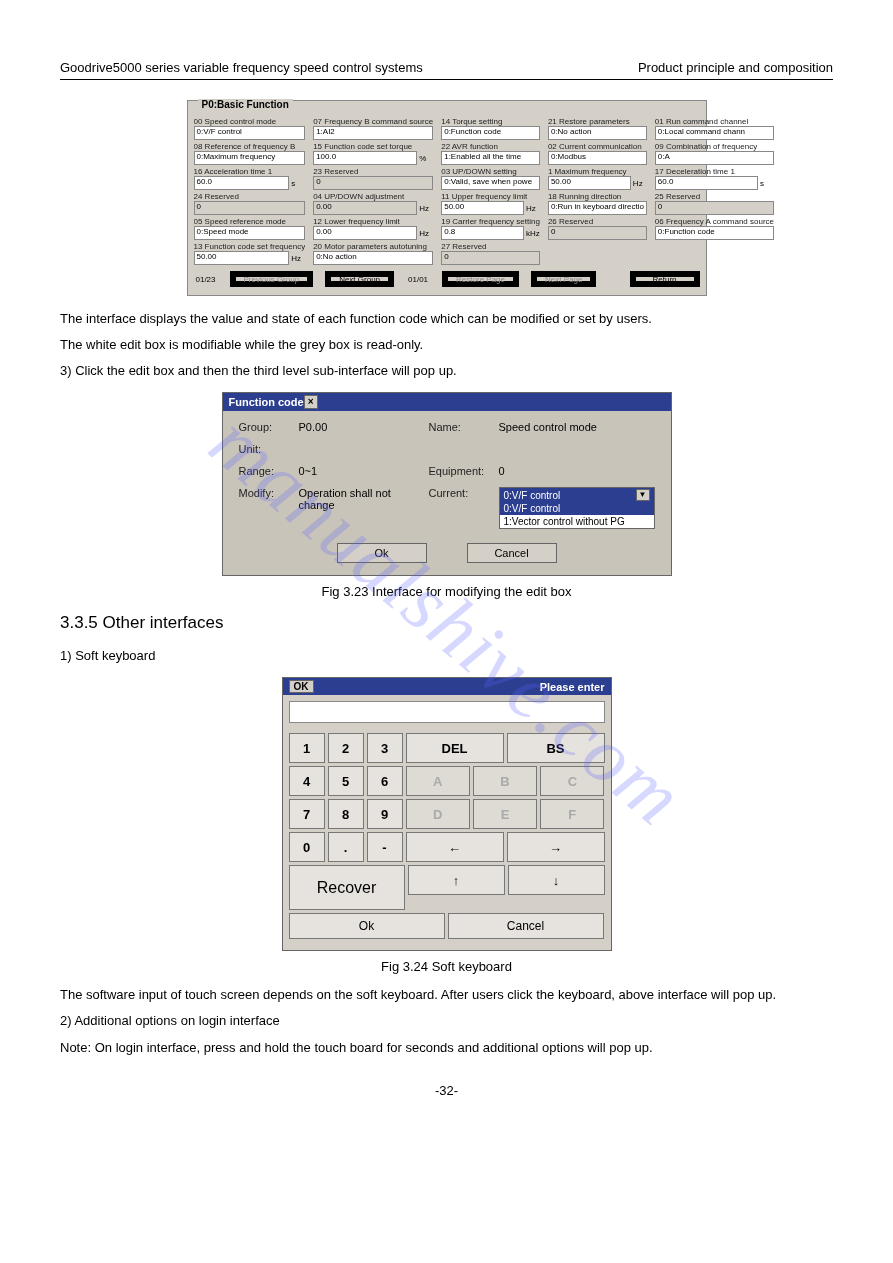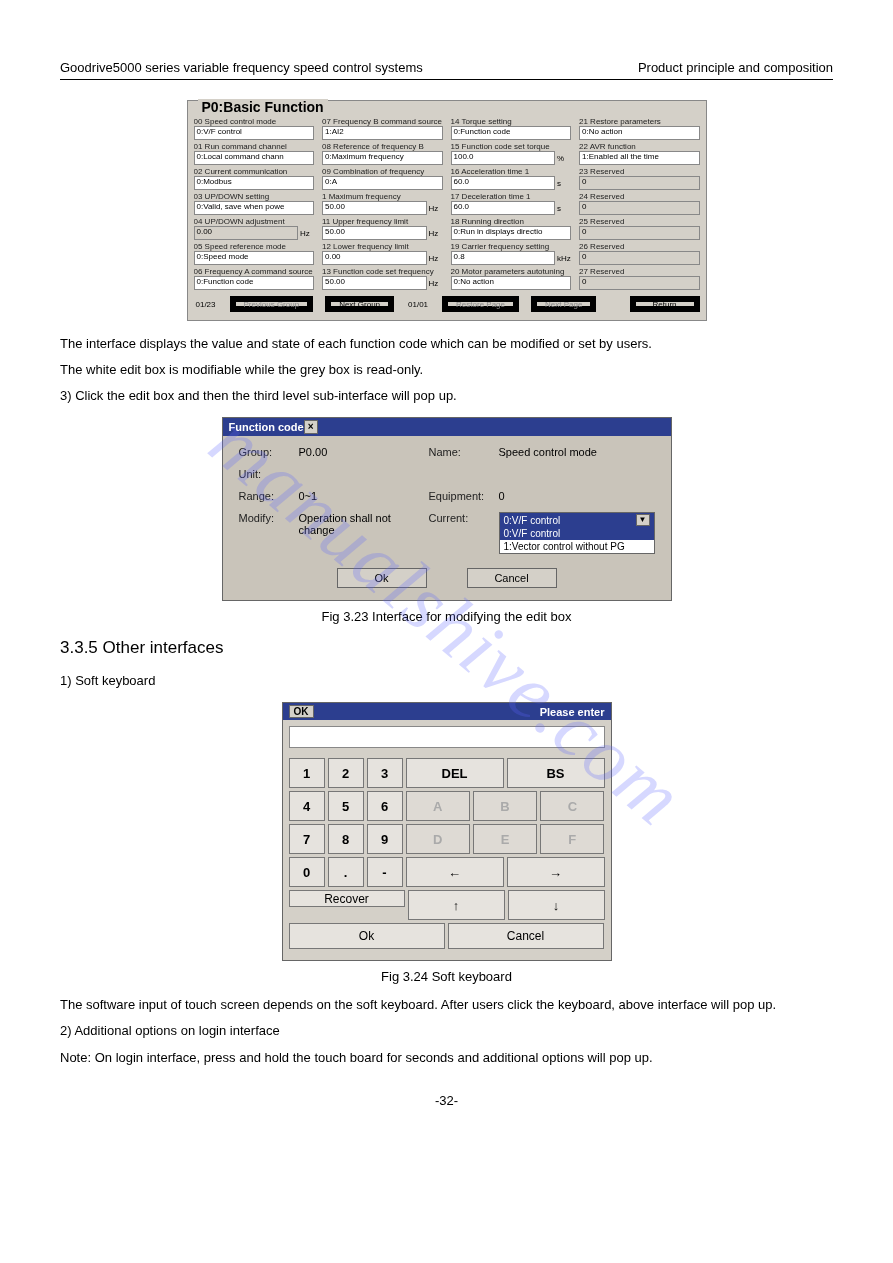--- a/index.html
+++ b/index.html
@@ -31,26 +31,26 @@
     background: #d4d0c8;
     padding: 4px 6px 8px 6px;
     position: relative;
   }
   .fieldset-label {
     position: absolute;
     top: -2px;
     left: 10px;
     background: #d4d0c8;
     padding: 0 4px;
-    font-size: 14px;
+    font-size: 10px;
     font-weight: bold;
   }
   .param-grid {
     display: grid;
-    grid-template-columns: repeat(4, 1fr);
+    grid-template-columns: repeat(5, 1fr);
     gap: 2px 8px;
     margin-top: 12px;
   }
   .param-cell {}
   .plabel {
     font-size: 8px;
     color: #222;
     white-space: nowrap;
     overflow: hidden;
     text-overflow: clip;
@@ -221,21 +221,21 @@
     height: 30px;
     display: flex;
     align-items: center;
     justify-content: center;
     font-weight: bold;
     font-size: 13px;
   }
   .key.sm { width: 36px; }
   .key.wide { flex: 1; }
   .key.dis { color: #aaa; background: #dedad4; }
-  .key.big { width: 116px; height: 17px; font-weight: normal; font-size: 12px; }
+  .key.big { width: 116px; height: 45px; font-weight: normal; font-size: 16px; }
   .key.big2 { width: 156px; height: 26px; font-weight: normal; font-size: 12px; }
 
   .page-num {
     text-align: center;
     font-size: 13px;
     margin-top: 24px;
   }
 
   .watermark {
     position: absolute;
@@ -376,21 +376,21 @@
         <div class="param-cell">
           <div class="plabel">11 Upper frequency limit</div>
           <div class="pvalue-row">
             <div class="pvalue">50.00</div>
             <span class="punit">Hz</span>
           </div>
         </div>
         <div class="param-cell">
           <div class="plabel">18 Running direction</div>
           <div class="pvalue-row">
-            <div class="pvalue">0:Run in displays directio</div>
+            <div class="pvalue">0:Run in keyboard directio</div>
           </div>
         </div>
         <div class="param-cell">
           <div class="plabel">25 Reserved</div>
           <div class="pvalue-row">
             <div class="pvalue ro">0</div>
           </div>
         </div>
         <div class="param-cell">
           <div class="plabel">05 Speed reference mode</div>

